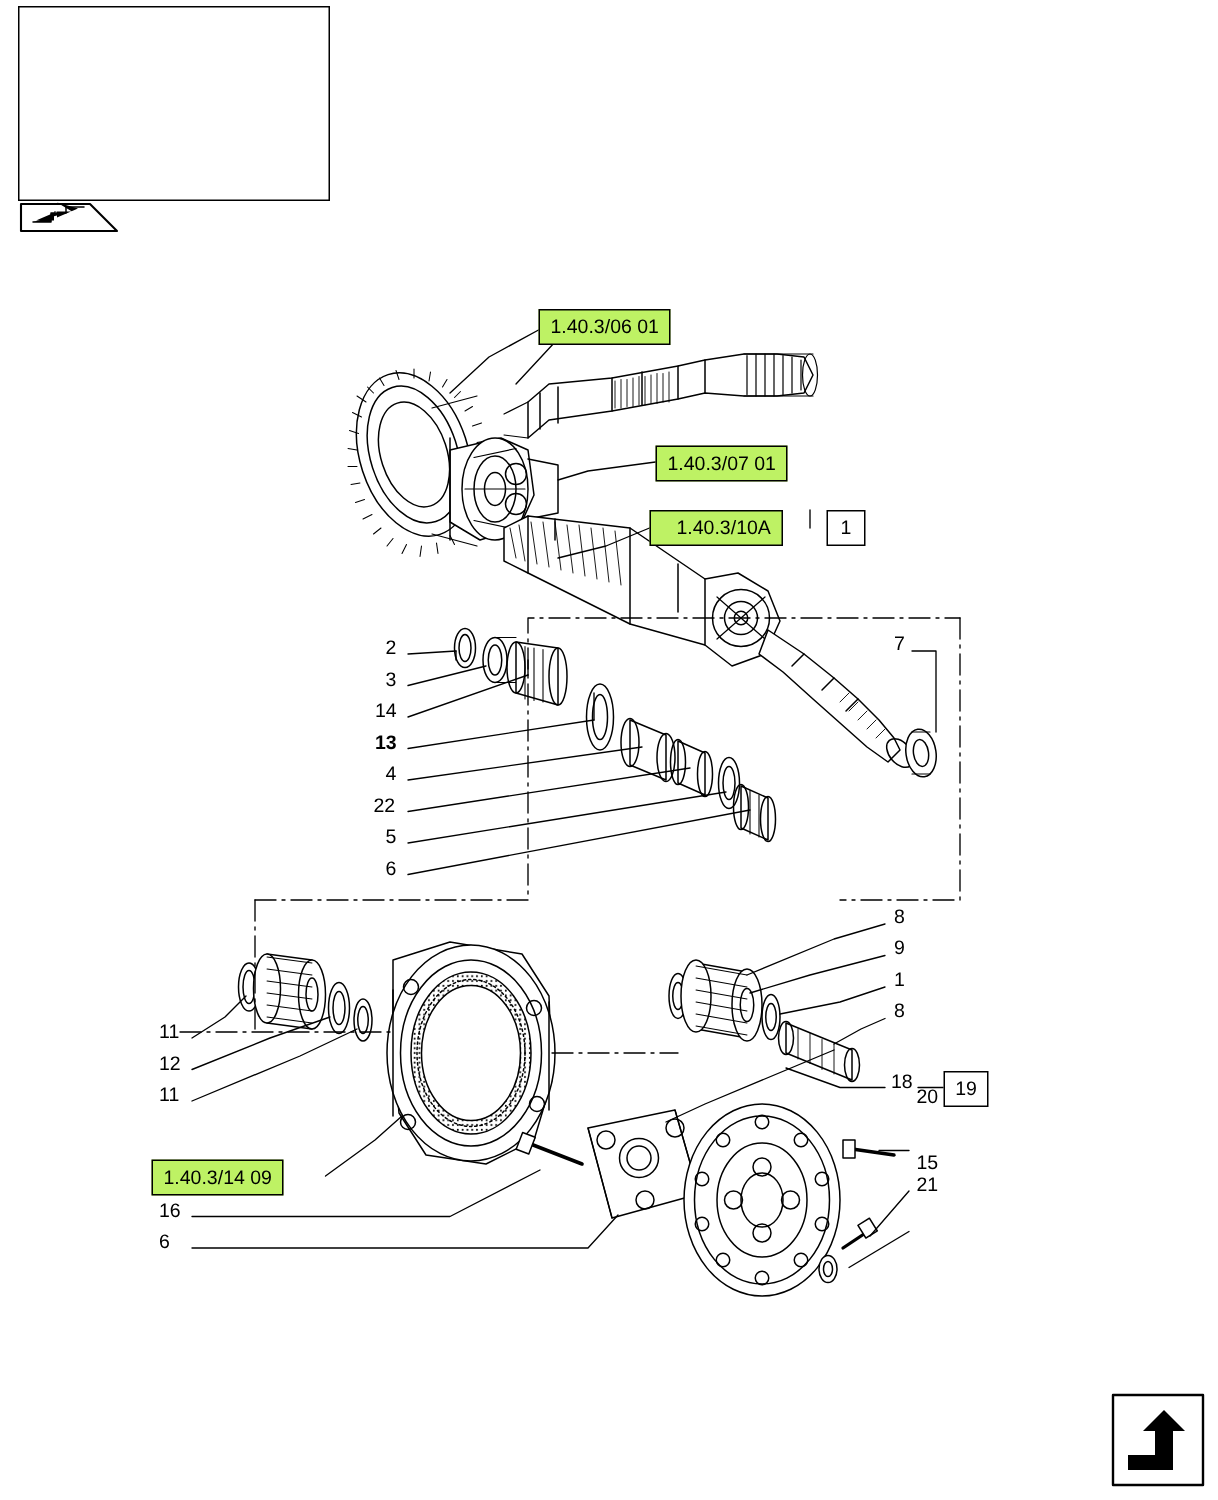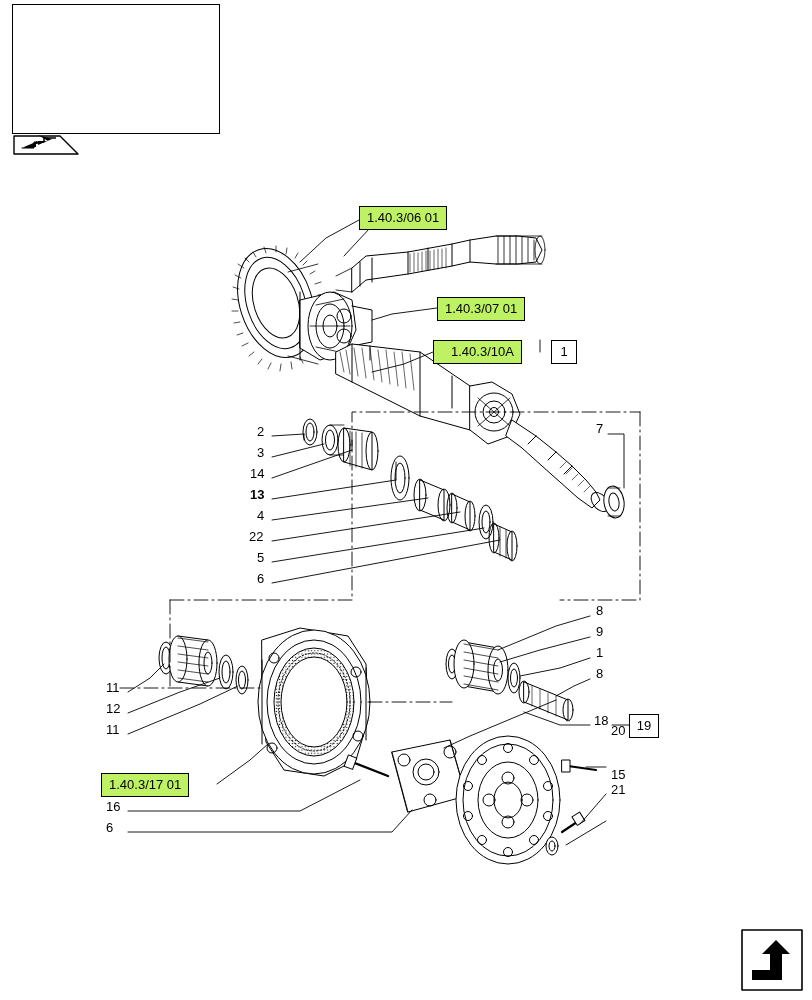--- a/index.html
+++ b/index.html
@@ -438,21 +438,21 @@
 
   <div class="refbox" style="left:437px; top:297px;">
     <span>1.40.3/07 01</span>
   </div>
 
   <div class="refbox" style="left:433px; top:340px;padding-left:17px;">
     <span>1.40.3/10A</span>
   </div>
 
   <div class="refbox" style="left:101px; top:773px;">
-    <span>1.40.3/17 01</span>
+    <span>1.40.3/14 09</span>
   </div>
 
   <div class="itembox" style="left:551px; top:340px; min-width:12px;">
     <span>1</span>
   </div>
 
   <div class="itembox" style="left:629px; top:714px; min-width:16px;text-align:center;">
     <span>19</span>
   </div>
 

